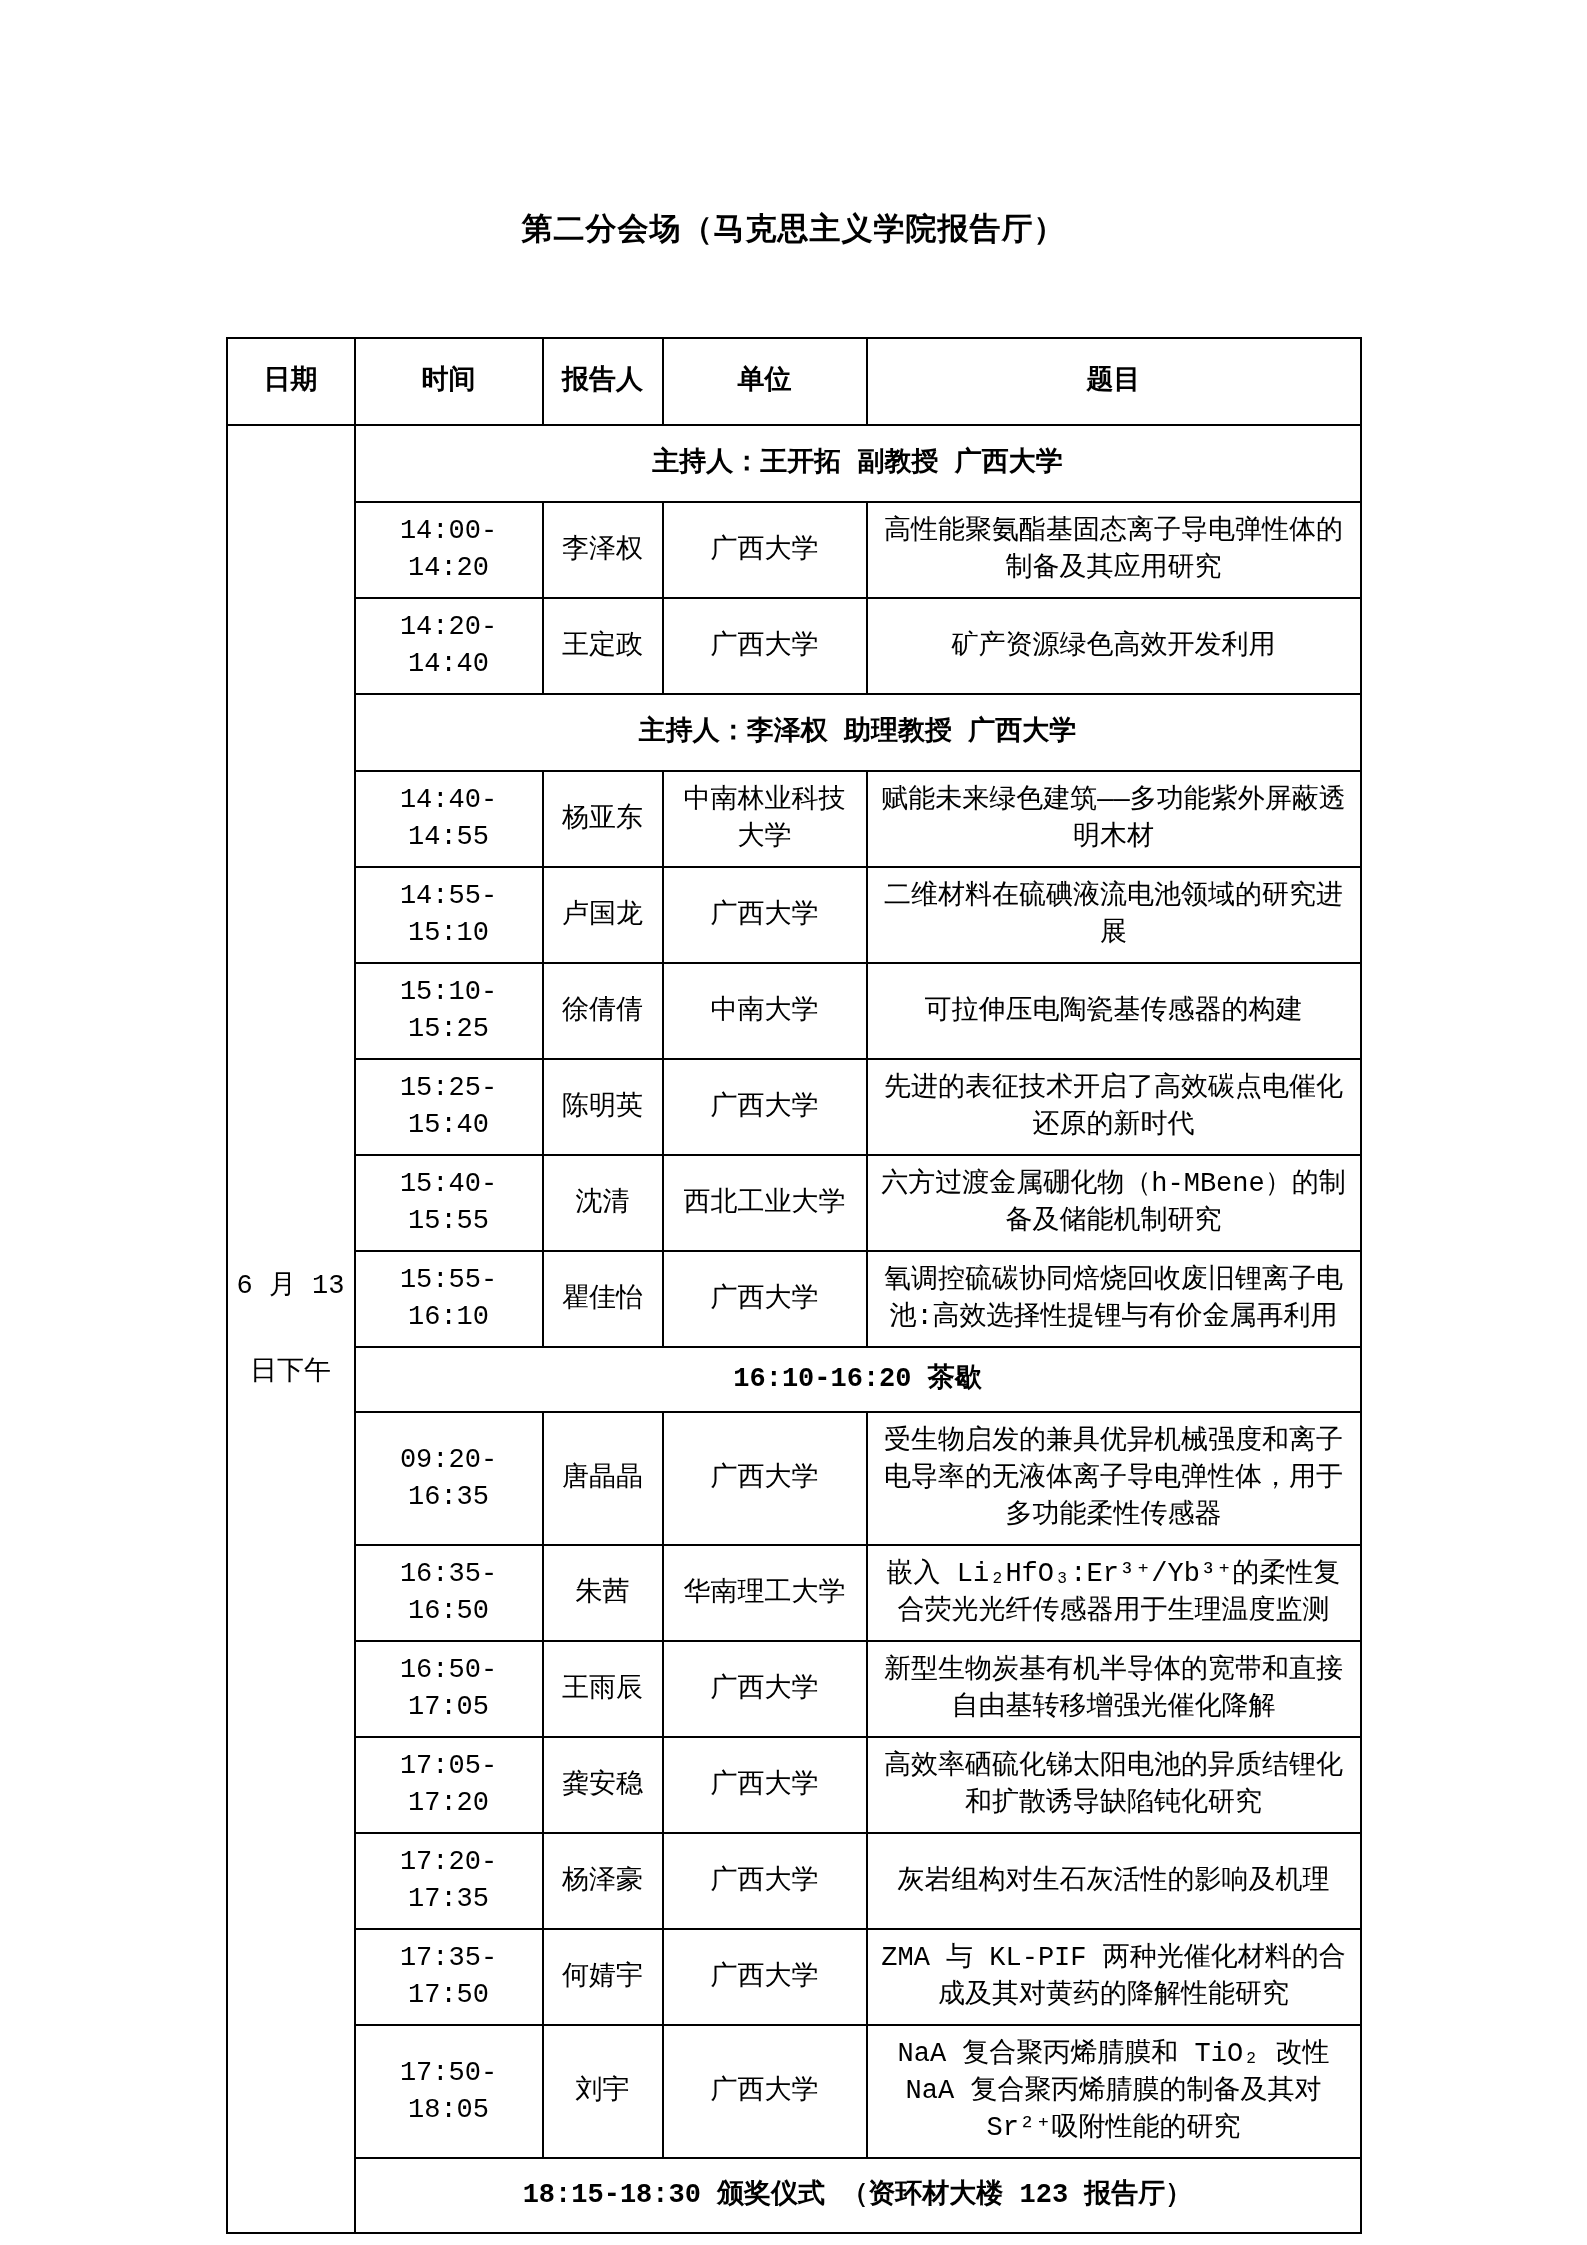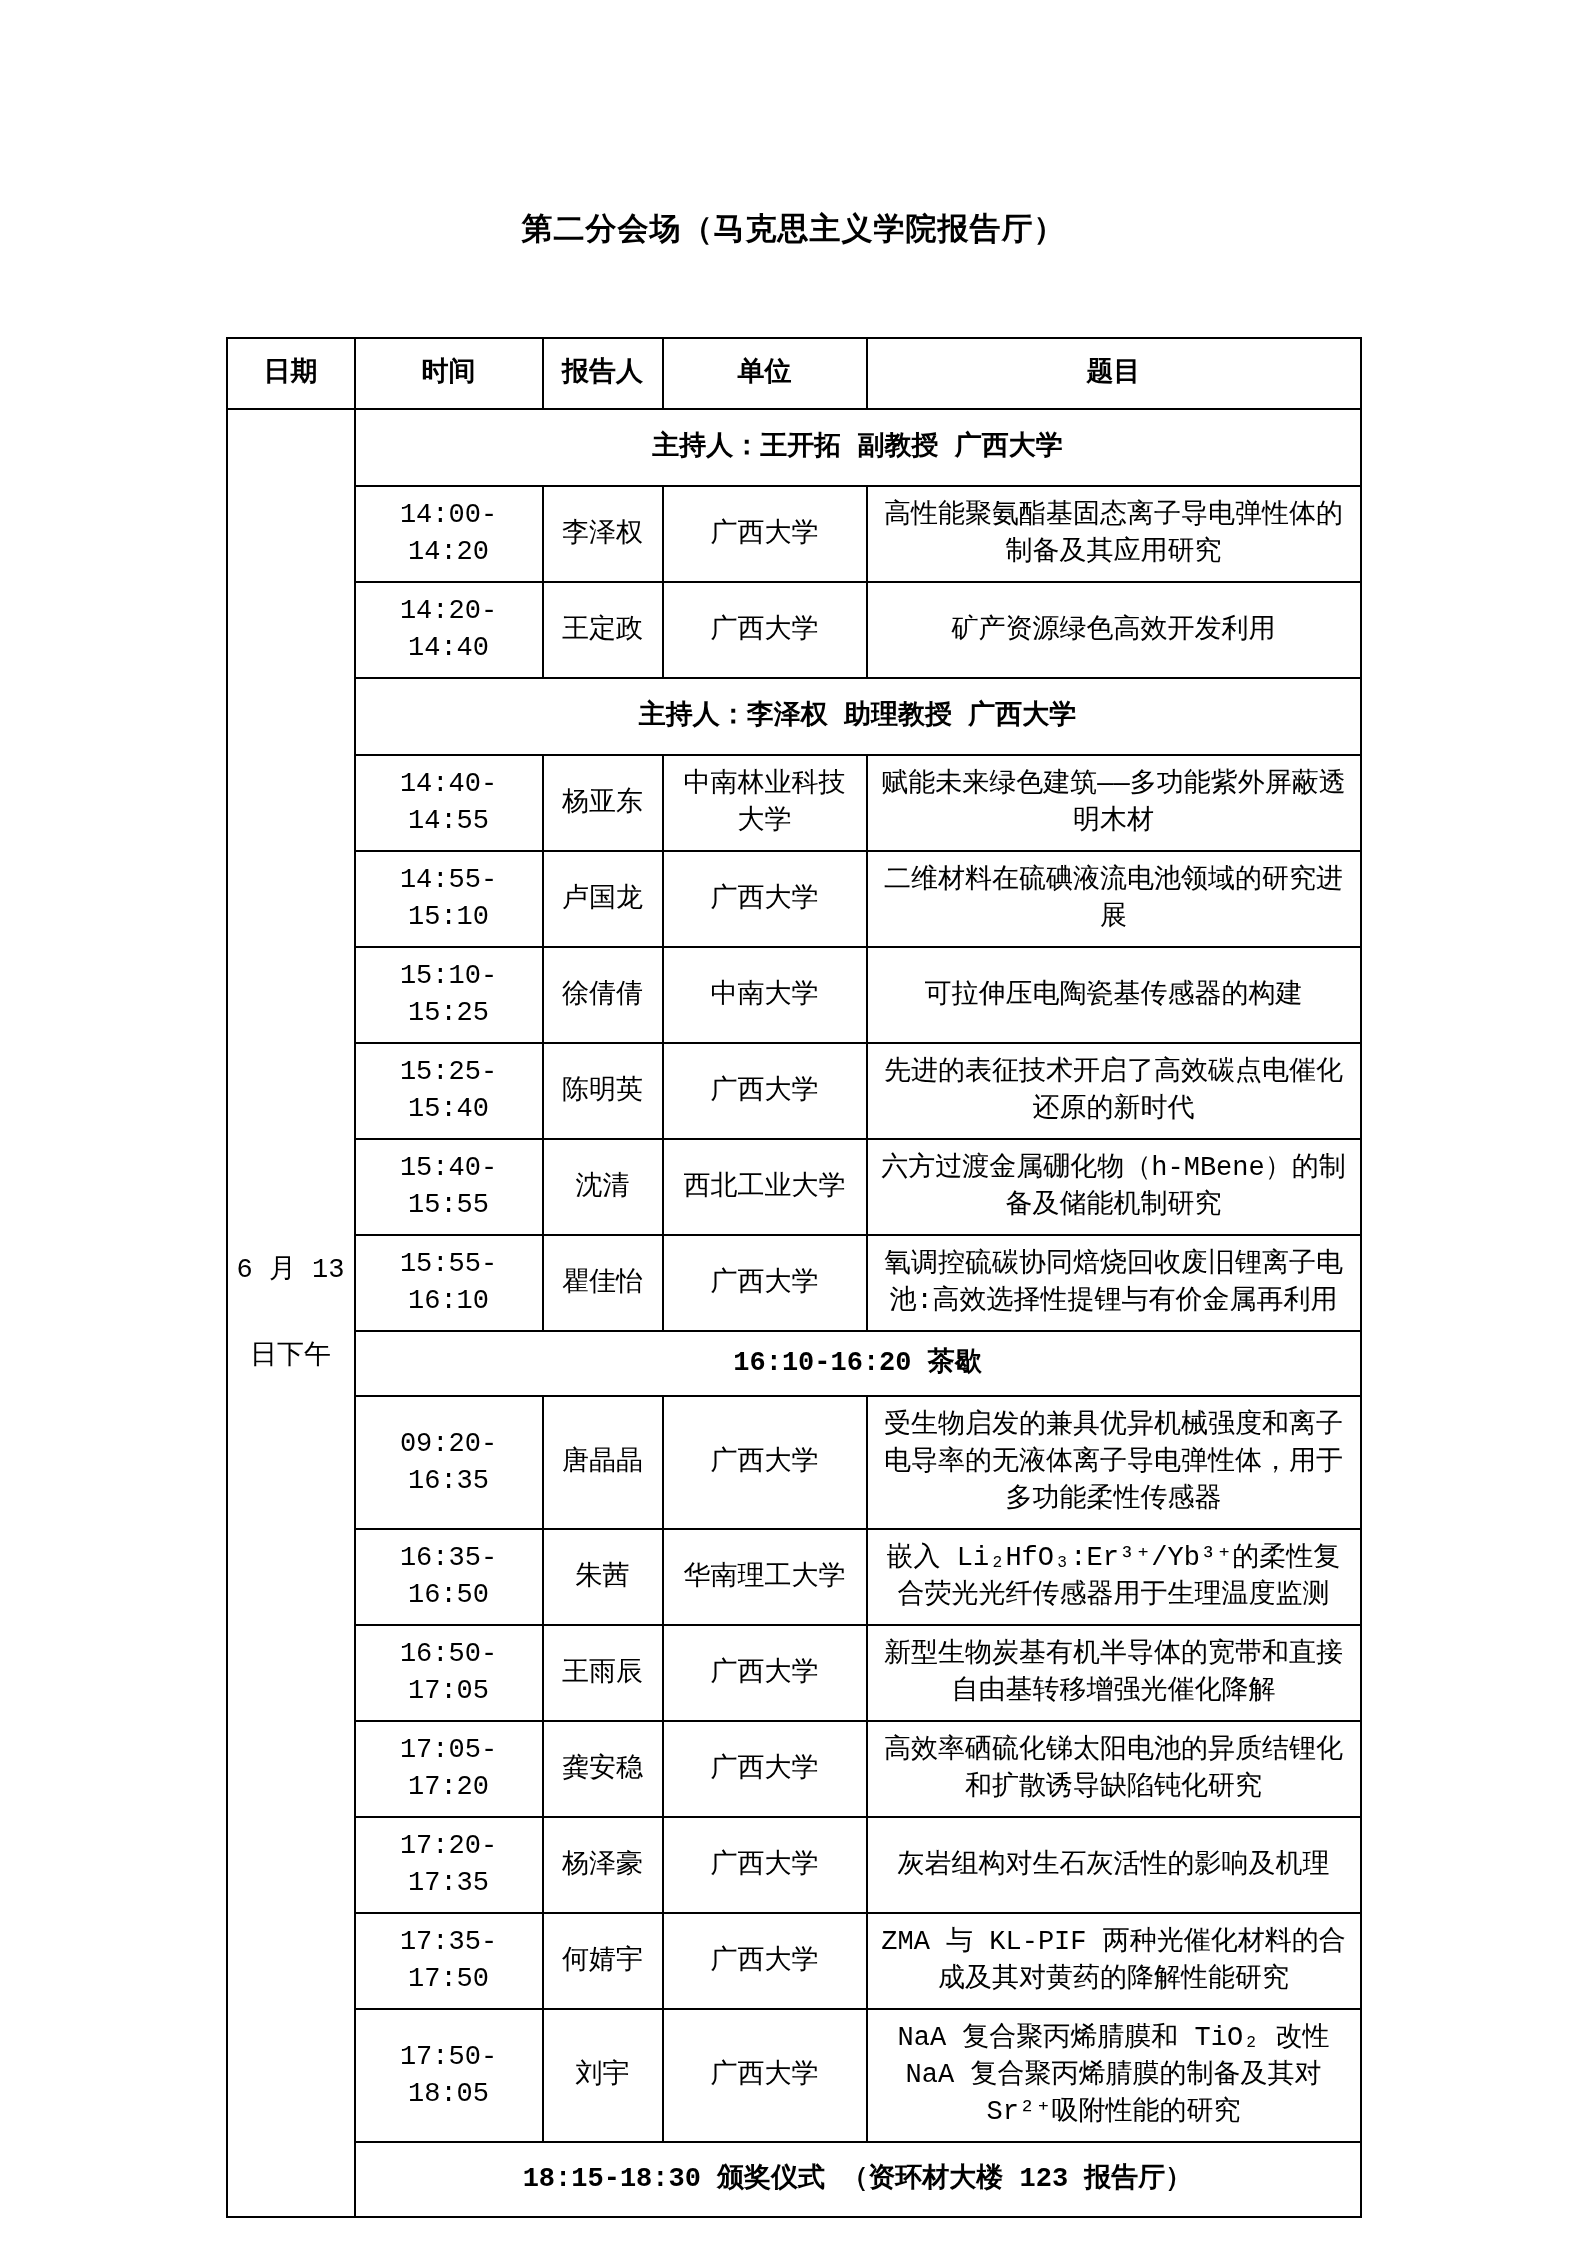--- a/index.html
+++ b/index.html
@@ -38,21 +38,21 @@
     text-align: center;
     vertical-align: middle;
     font-size: 27px;
     line-height: 37px;
     padding: 10px 8px;
     font-weight: normal;
     word-break: break-word;
   }
   .schedule th {
     font-weight: bold;
-    padding: 16px 4px;
+    padding: 24px 4px;
   }
   td.cell-section {
     font-weight: bold;
     padding: 19px 8px;
     border-radius: 15px;
   }
   td.cell-break {
     font-weight: bold;
     padding: 13px 8px;
   }

